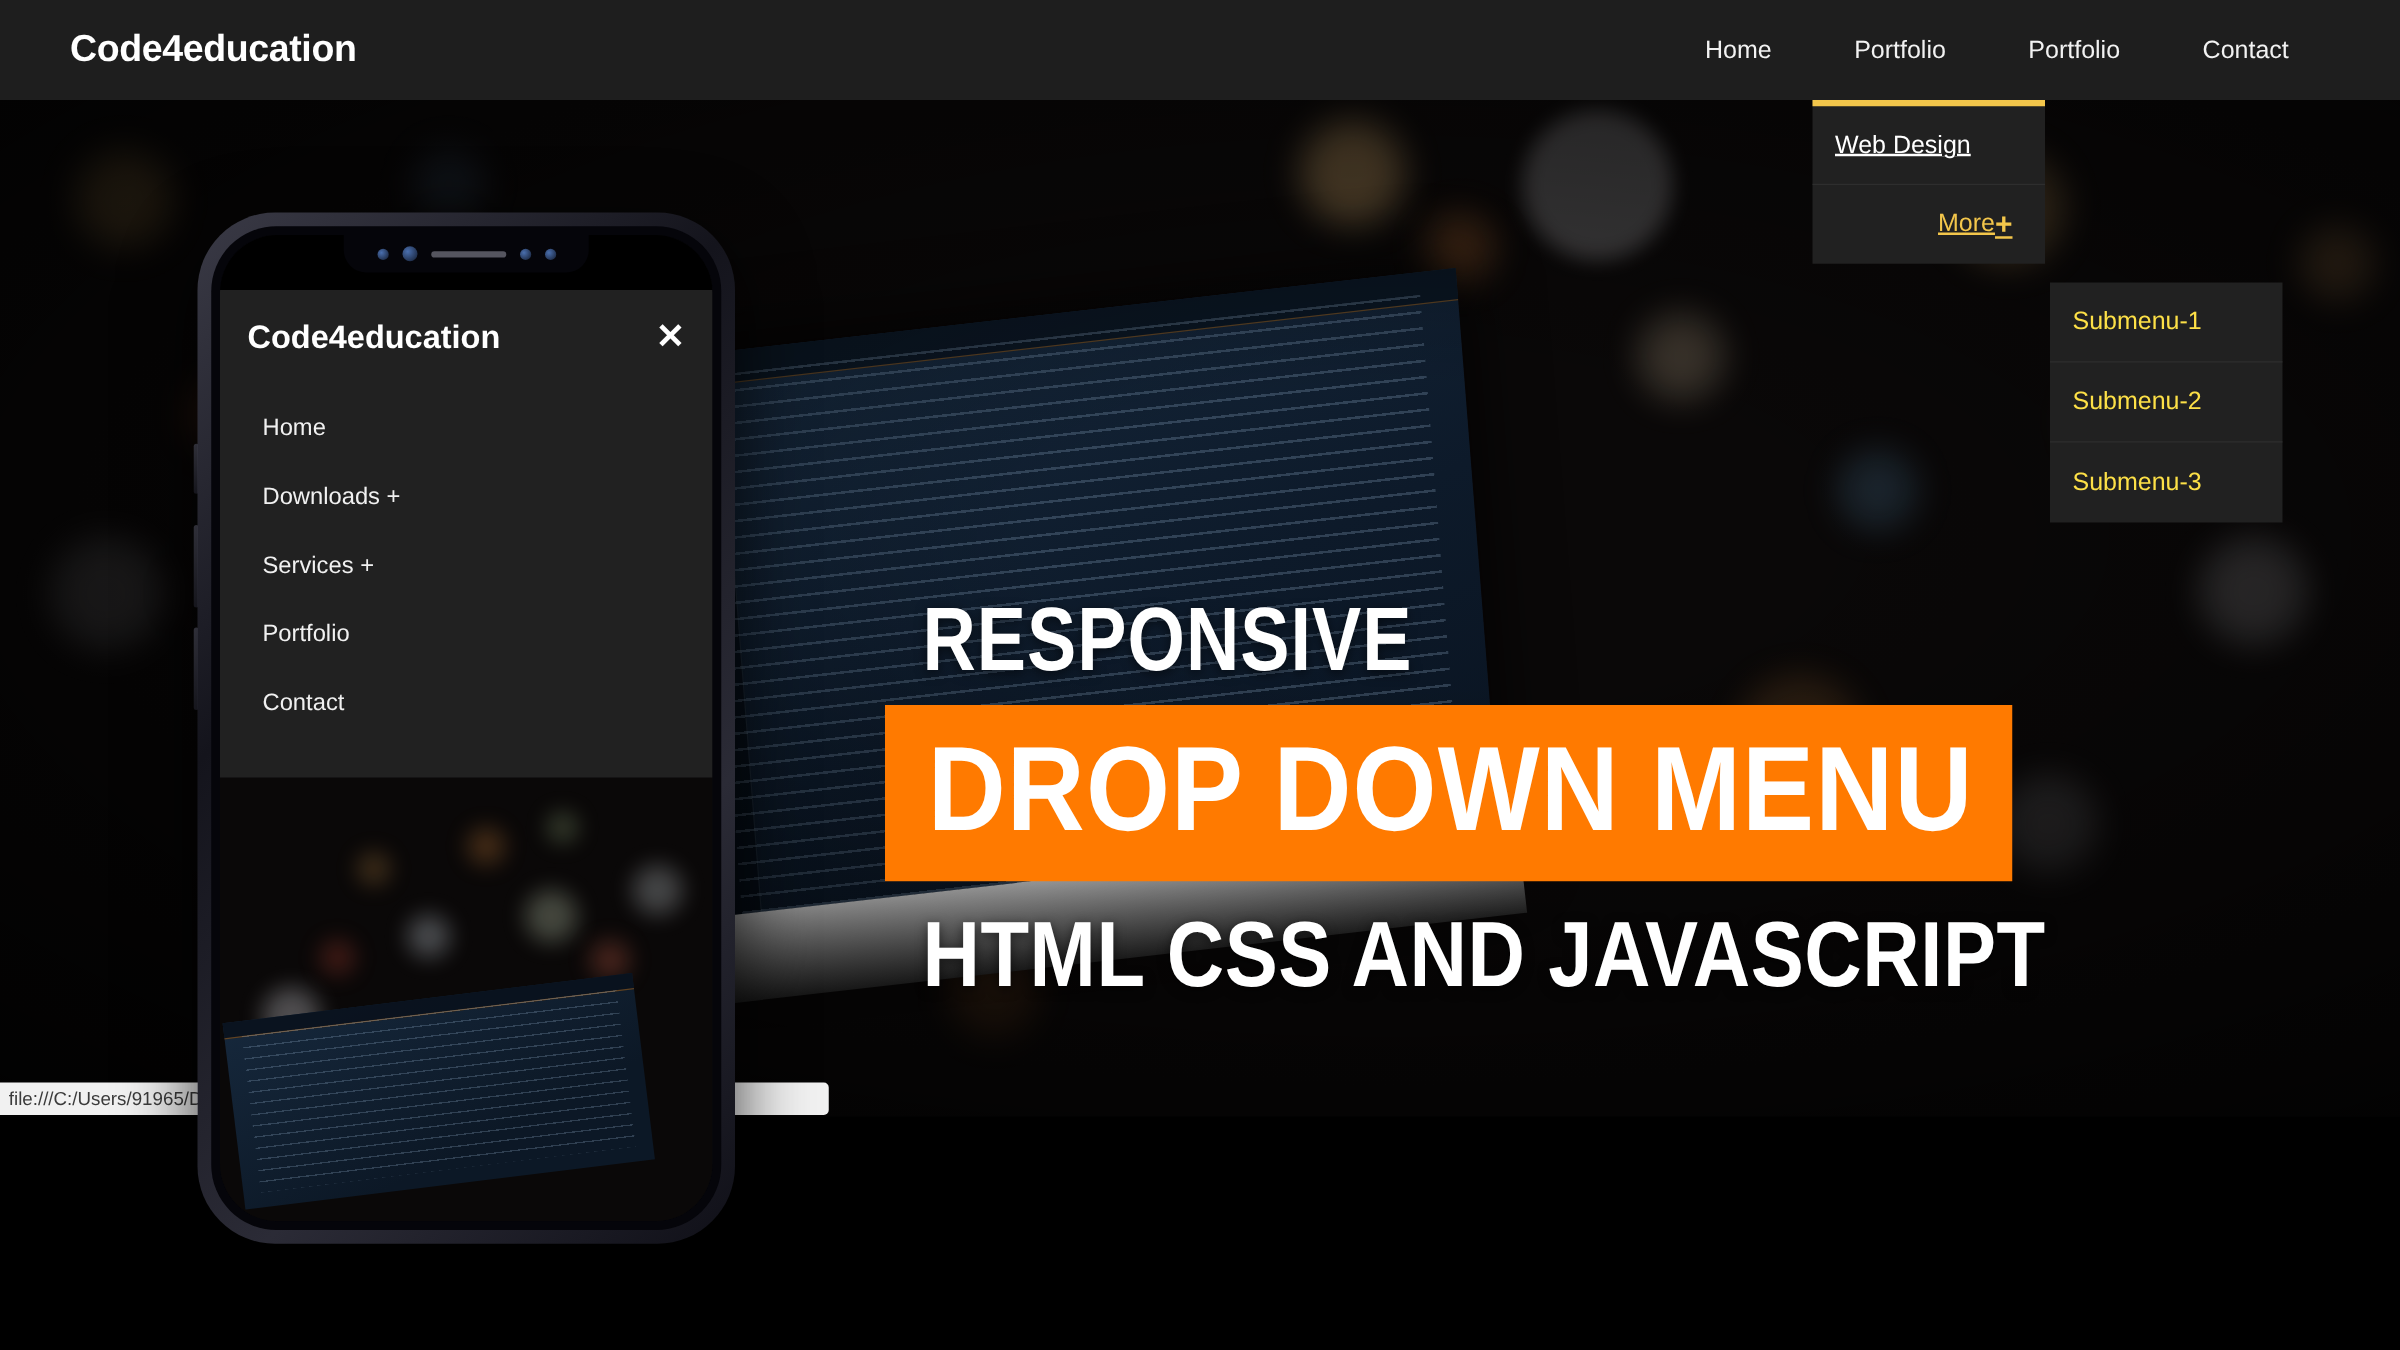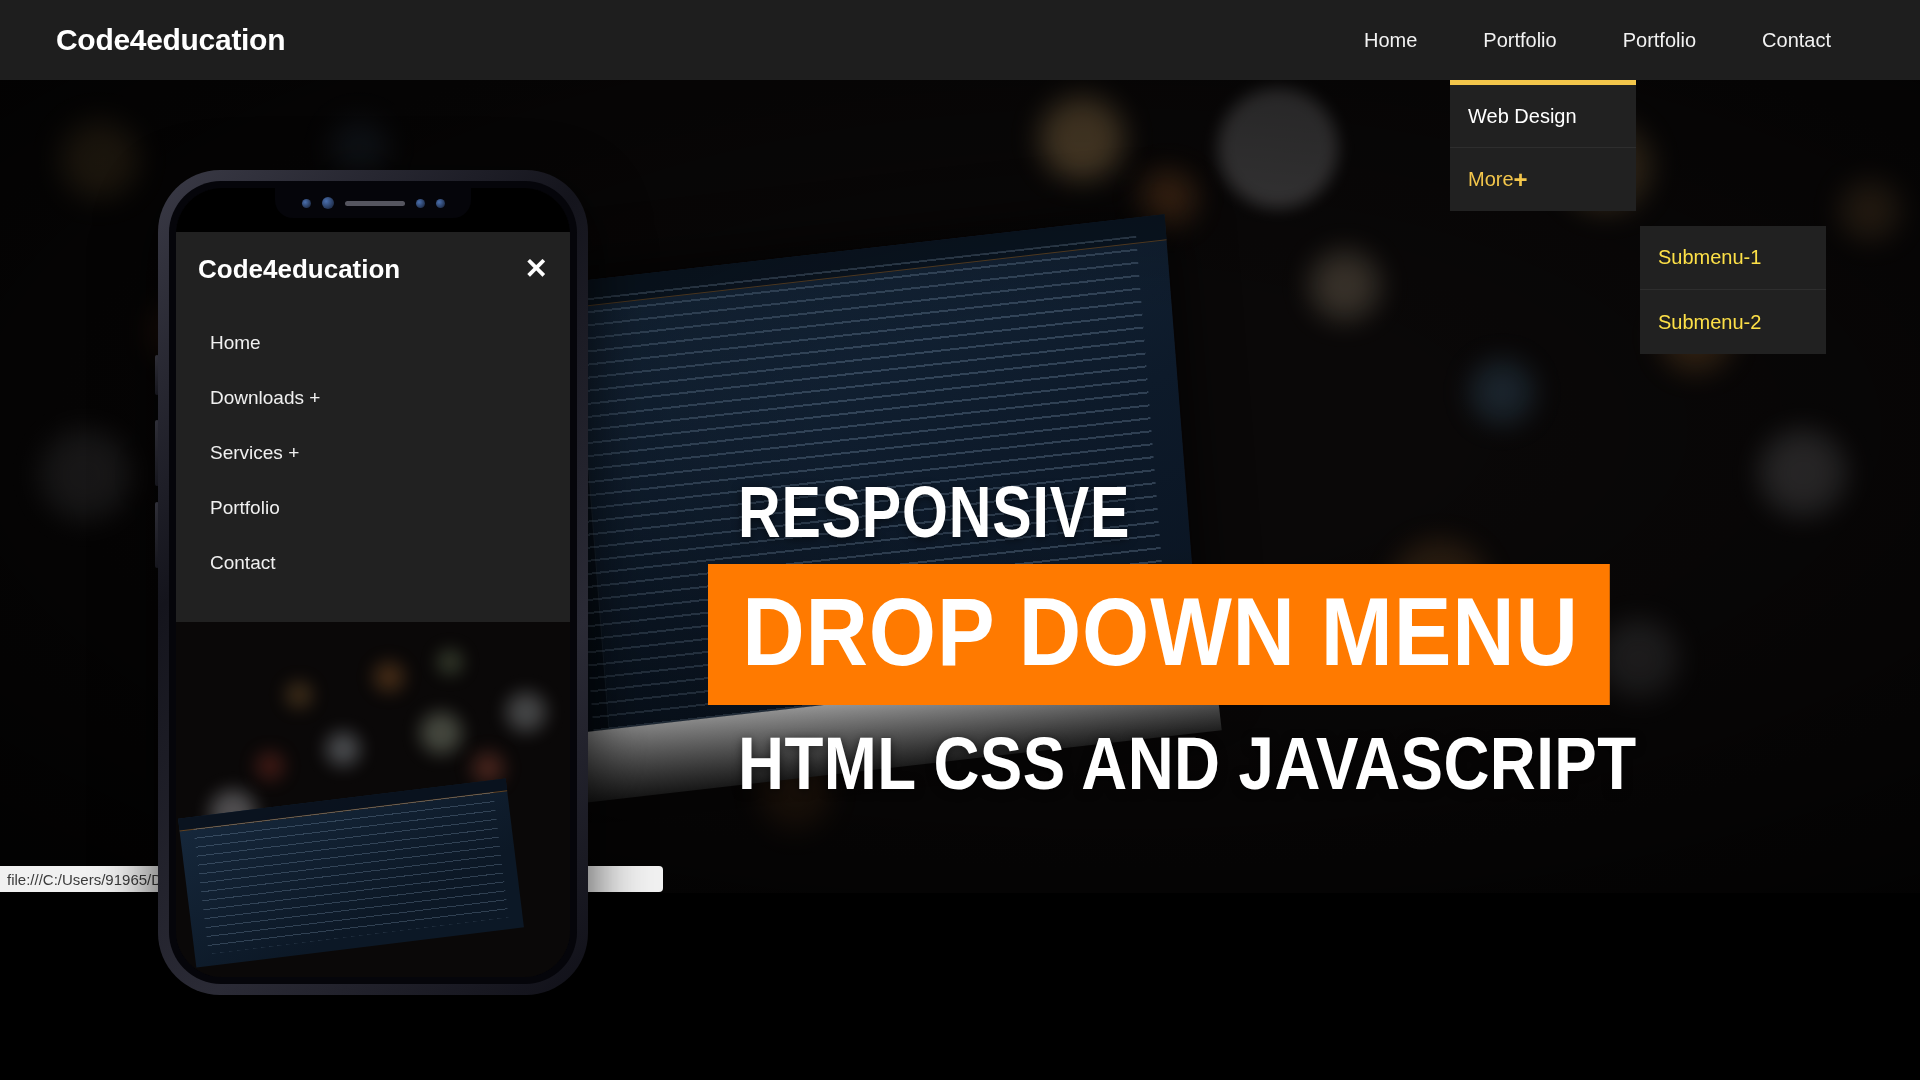--- a/index.html
+++ b/index.html
@@ -52,24 +52,24 @@
              display:block; cursor:pointer; white-space:nowrap; }
 
   
   .dropdown{
     position:absolute; left:1450px; top:80px; width:186px;
     background:#212121; border-top:5px solid #f3c64b; z-index:70;
   }
   .dd-item{
     position:relative; color:#fff; font-size:20px; height:63px;
     display:flex; align-items:center; padding:0 18px;
-    border-bottom:1px solid #2e2e2e; cursor:pointer; white-space:nowrap;
+    border-bottom:1px solid #2e2e2e; cursor:pointer; white-space:nowrap;text-decoration:underline;
   }
   .dd-item:last-child{ border-bottom:none; }
-  .dd-item.more{ color:#f3c64b; justify-content:flex-start; padding-right:26px; }
+  .dd-item.more{ color:#f3c64b; justify-content:flex-end; padding-right:26px; }
   .dd-plus{ color:#f3c64b; font-size:24px; font-weight:bold; line-height:1; }
 
   .submenu{
     position:absolute; left:1640px; top:226px; width:186px;
     background:#212121; z-index:71;
   }
   .sm-item{
     color:#fde047; font-size:20px; height:64px; display:flex; align-items:center;
     padding:0 18px; border-bottom:1px solid #2e2e2e; cursor:pointer; white-space:nowrap;
   }
@@ -241,20 +241,23 @@
     </div>
   </div>
 
   <div class="submenu">
     <div class="sm-item">
       <span>Submenu-1</span>
     </div>
     <div class="sm-item">
       <span>Submenu-2</span>
     </div>
+    <div class="sm-item">
+      <span>Submenu-3</span>
+    </div>
   </div>
 
   <div class="phone">
     <div class="side-btn b1"></div>
     <div class="side-btn b2"></div>
     <div class="side-btn b3"></div>
 
     <div class="phone-frame">
       <div class="phone-inner">
         <div class="phone-screen">

